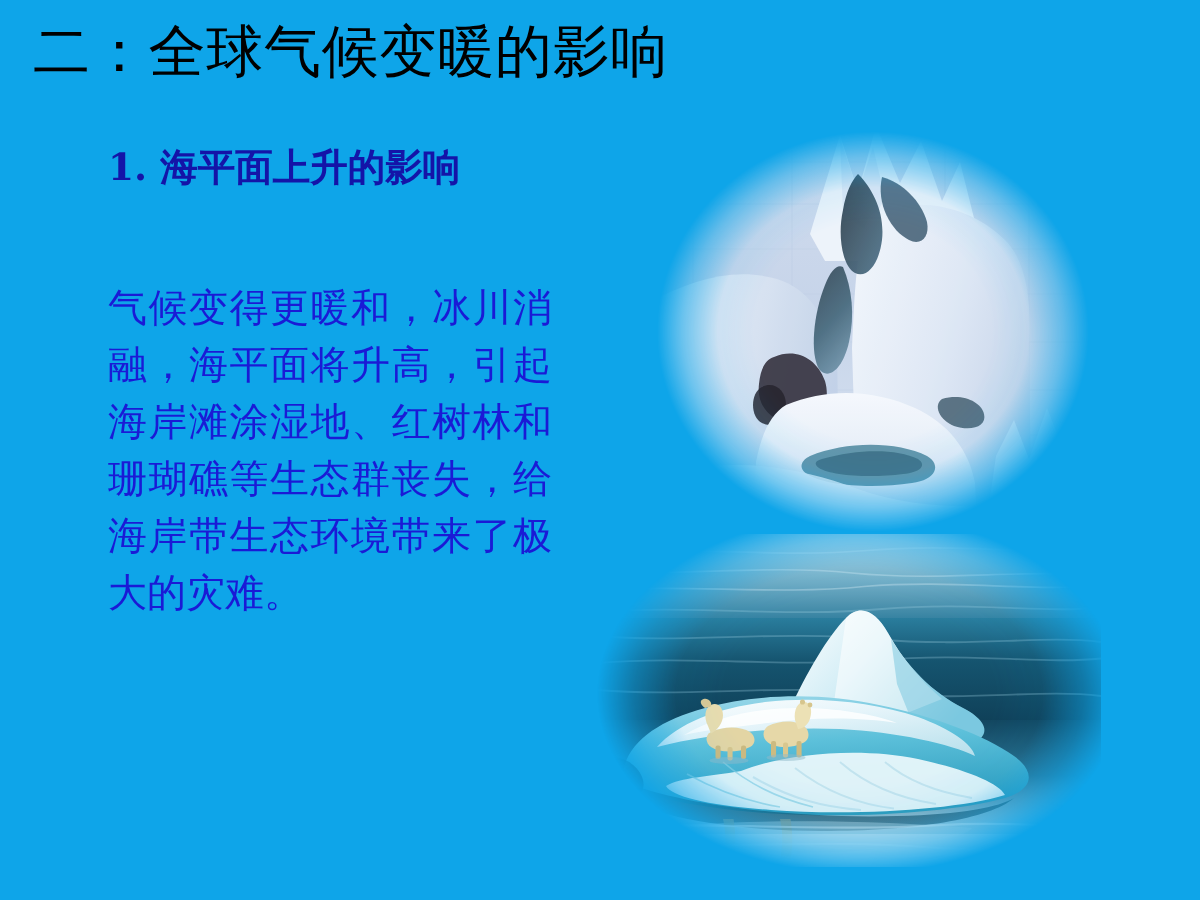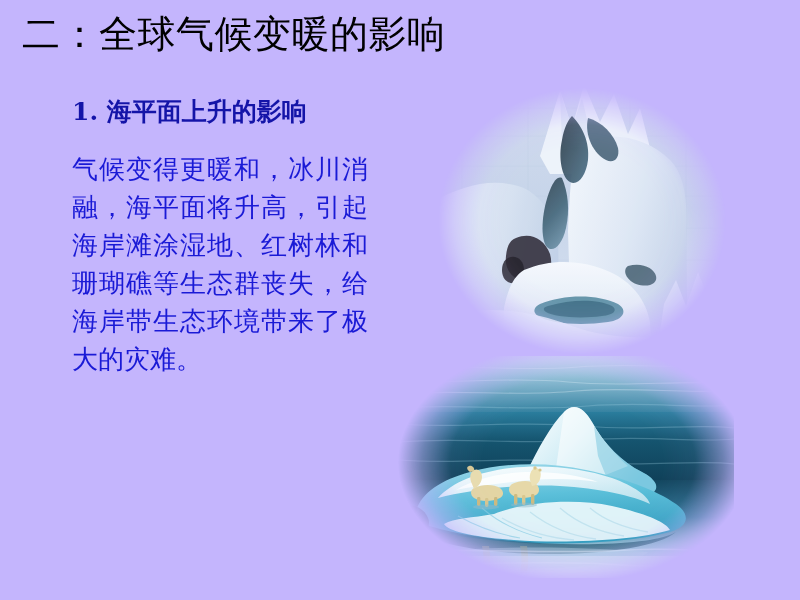--- a/index.html
+++ b/index.html
@@ -12,21 +12,21 @@
     width: 800px;
     height: 600px;
     overflow: hidden;
     font-family: "DejaVu Serif", "Liberation Serif", serif;
     position: relative;
   }
 
   .slide {
     position: absolute;
     inset: 0;
-    background: #c4b5fd;
+    background: #0ea5e9;
   }
 
   
   .slide-title {
     position: absolute;
     left: 22px;
     top: 12px;
     width: 740px;
     font-family: "DejaVu Serif", "Liberation Serif", serif;
     font-size: 38px;
@@ -46,21 +46,21 @@
   }
   .subheading {
     font-family: "DejaVu Serif", "Liberation Serif", serif;
     font-size: 25px;
     line-height: 32px;
     color: #1414a8;
     font-weight: 700;
     white-space: nowrap;
   }
   .body-text {
-    margin-top: 22px;
+    margin-top: 59px;
     font-family: "DejaVu Serif", "Liberation Serif", serif;
     font-size: 26px;
     line-height: 38px;
     color: #1a1ad6;
     font-weight: 400;
     text-align: justify;
     text-justify: inter-character;
     width: 296px;
     letter-spacing: 0px;
   }

